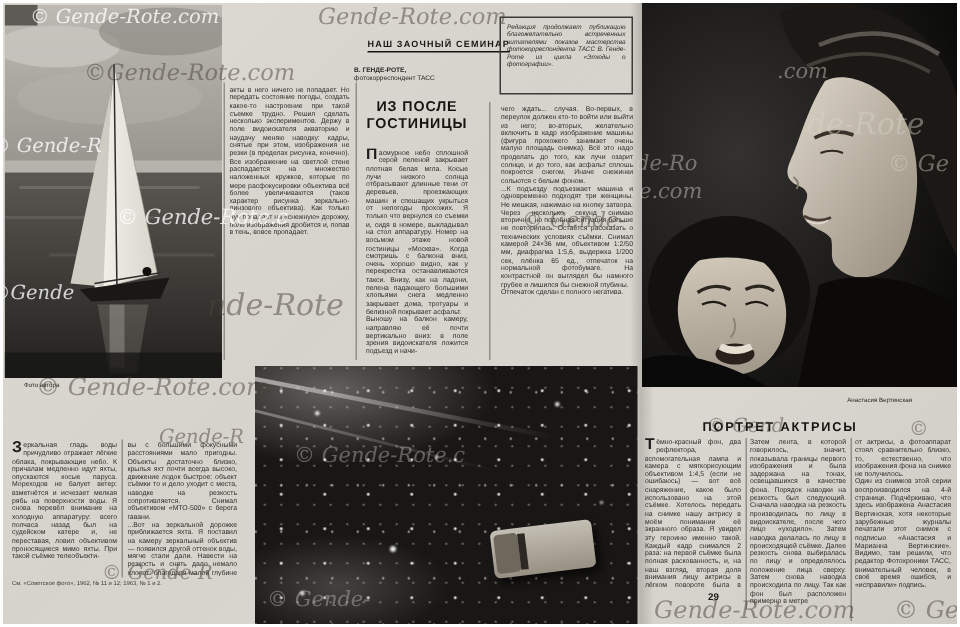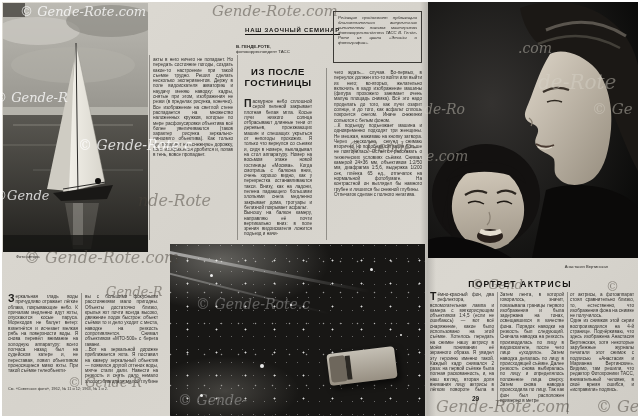--- a/index.html
+++ b/index.html
@@ -204,30 +204,31 @@
   <div class="col" style="left:500px;top:292px;width:64px;height:122px;">Затем лента, в которой говорилось, значит, показывала границы первого изображения и была задержана на тонах, освещавшихся в качестве фона. Порядок наводки на резкость был следующий. Сначала наводка на резкость производилась по лицу в видоискателе, после чего лицо «уходило». Затем наводка делалась по лицу в происходящей съёмке. Далее резкость снова выбиралась по лицу и определялось положение лица сверху. Затем снова наводка происходила по лицу. Так как фон был расположен примерно в метре</div>
   <div class="col" style="left:570px;top:292px;width:64px;height:122px;">от актрисы, а фотоаппарат стоял сравнительно близко, то, естественно, что изображения фона на снимке не получилось.
 Один из снимков этой серии воспроизводился на 4-й странице. Подчёркиваю, что здесь изображена Анастасия Вертинская, хотя некоторые зарубежные журналы печатали этот снимок с подписью «Анастасия и Марианна Вертинские». Видимо, там решили, что редактор Фотохроники ТАСС, внимательный человек, в своё время ошибся, и «исправили» подпись.</div>
   <div class="vrule" style="left:497px;top:292px;height:114px;"></div>
   <div class="vrule" style="left:567px;top:292px;height:122px;"></div>
   <div class="pageno">29</div>
 
   <div style="position:absolute;inset:0;pointer-events:none;text-decoration:underline;">
       <span class="wm light" style="left: 20px; top: 4px; font-size: 13px;">© Gende-Rote.com</span>
       <span class="wm dark" style="left: 212px; top: 2px; font-size: 15px;">Gende-Rote.com</span>
+      <span class="wm dark" style="left: 56px; top: 39px; font-size: 15px;">©Gende-Rote.com</span>
       <span class="wm light" style="left: -6px; top: 90px; font-size: 13px;">© Gende-R</span>
       <span class="wm light" style="left: 78px; top: 137px; font-size: 14px;">© Gende-Rote.c</span>
       <span class="wm dark" style="left: 348px; top: 139px; font-size: 14px;">© Gende-</span>
       <span class="wm photo" style="left: 518px; top: 40px; font-size: 14px;">.com</span>
       <span class="wm photo" style="left: 538px; top: 70px; font-size: 20px;">de-Rote</span>
       <span class="wm photo" style="left: 592px; top: 100px; font-size: 15px;">© Ge</span>
       <span class="wm photo" style="left: 424px; top: 101px; font-size: 14px;">de-Ro</span>
-      <span class="wm photo" style="left: 426px; top: 148px; font-size: 14px;">e.com</span>
+      <span class="wm photo" style="left: 426px; top: 120px; font-size: 14px;">e.com</span>
       <span class="wm light" style="left: -6px; top: 188px; font-size: 13px;">©Gende</span>
-      <span class="wm dark" style="left: 138px; top: 191px; font-size: 16px;">nde-Rote</span>
+      <span class="wm dark" style="left: 138px; top: 191px; font-size: 20px;">nde-Rote</span>
       <span class="wm dark" style="left: 24px; top: 248px; font-size: 16px;">© Gende-Rote.com</span>
       <span class="wm dark" style="left: 106px; top: 284px; font-size: 13px;">Gende-R</span>
       <span class="wm faint" style="left: 196px; top: 296px; font-size: 14px;">© Gende-Rote.c</span>
       <span class="wm dark" style="left: 68px; top: 375px; font-size: 13px;">© Gende-R</span>
       <span class="wm faint" style="left: 178px; top: 392px; font-size: 14px;">© Gende-</span>
       <span class="wm dark" style="left: 436px; top: 397px; font-size: 16px;">Gende-Rote.com</span>
       <span class="wm dark" style="left: 596px; top: 397px; font-size: 16px;">© Gen</span>
       <span class="wm dark" style="left: 426px; top: 277px; font-size: 13px; padding-left: 45px;">© Gend</span>
       <span class="wm dark" style="left: 606px; top: 279px; font-size: 13px;">©</span>
     </div>

